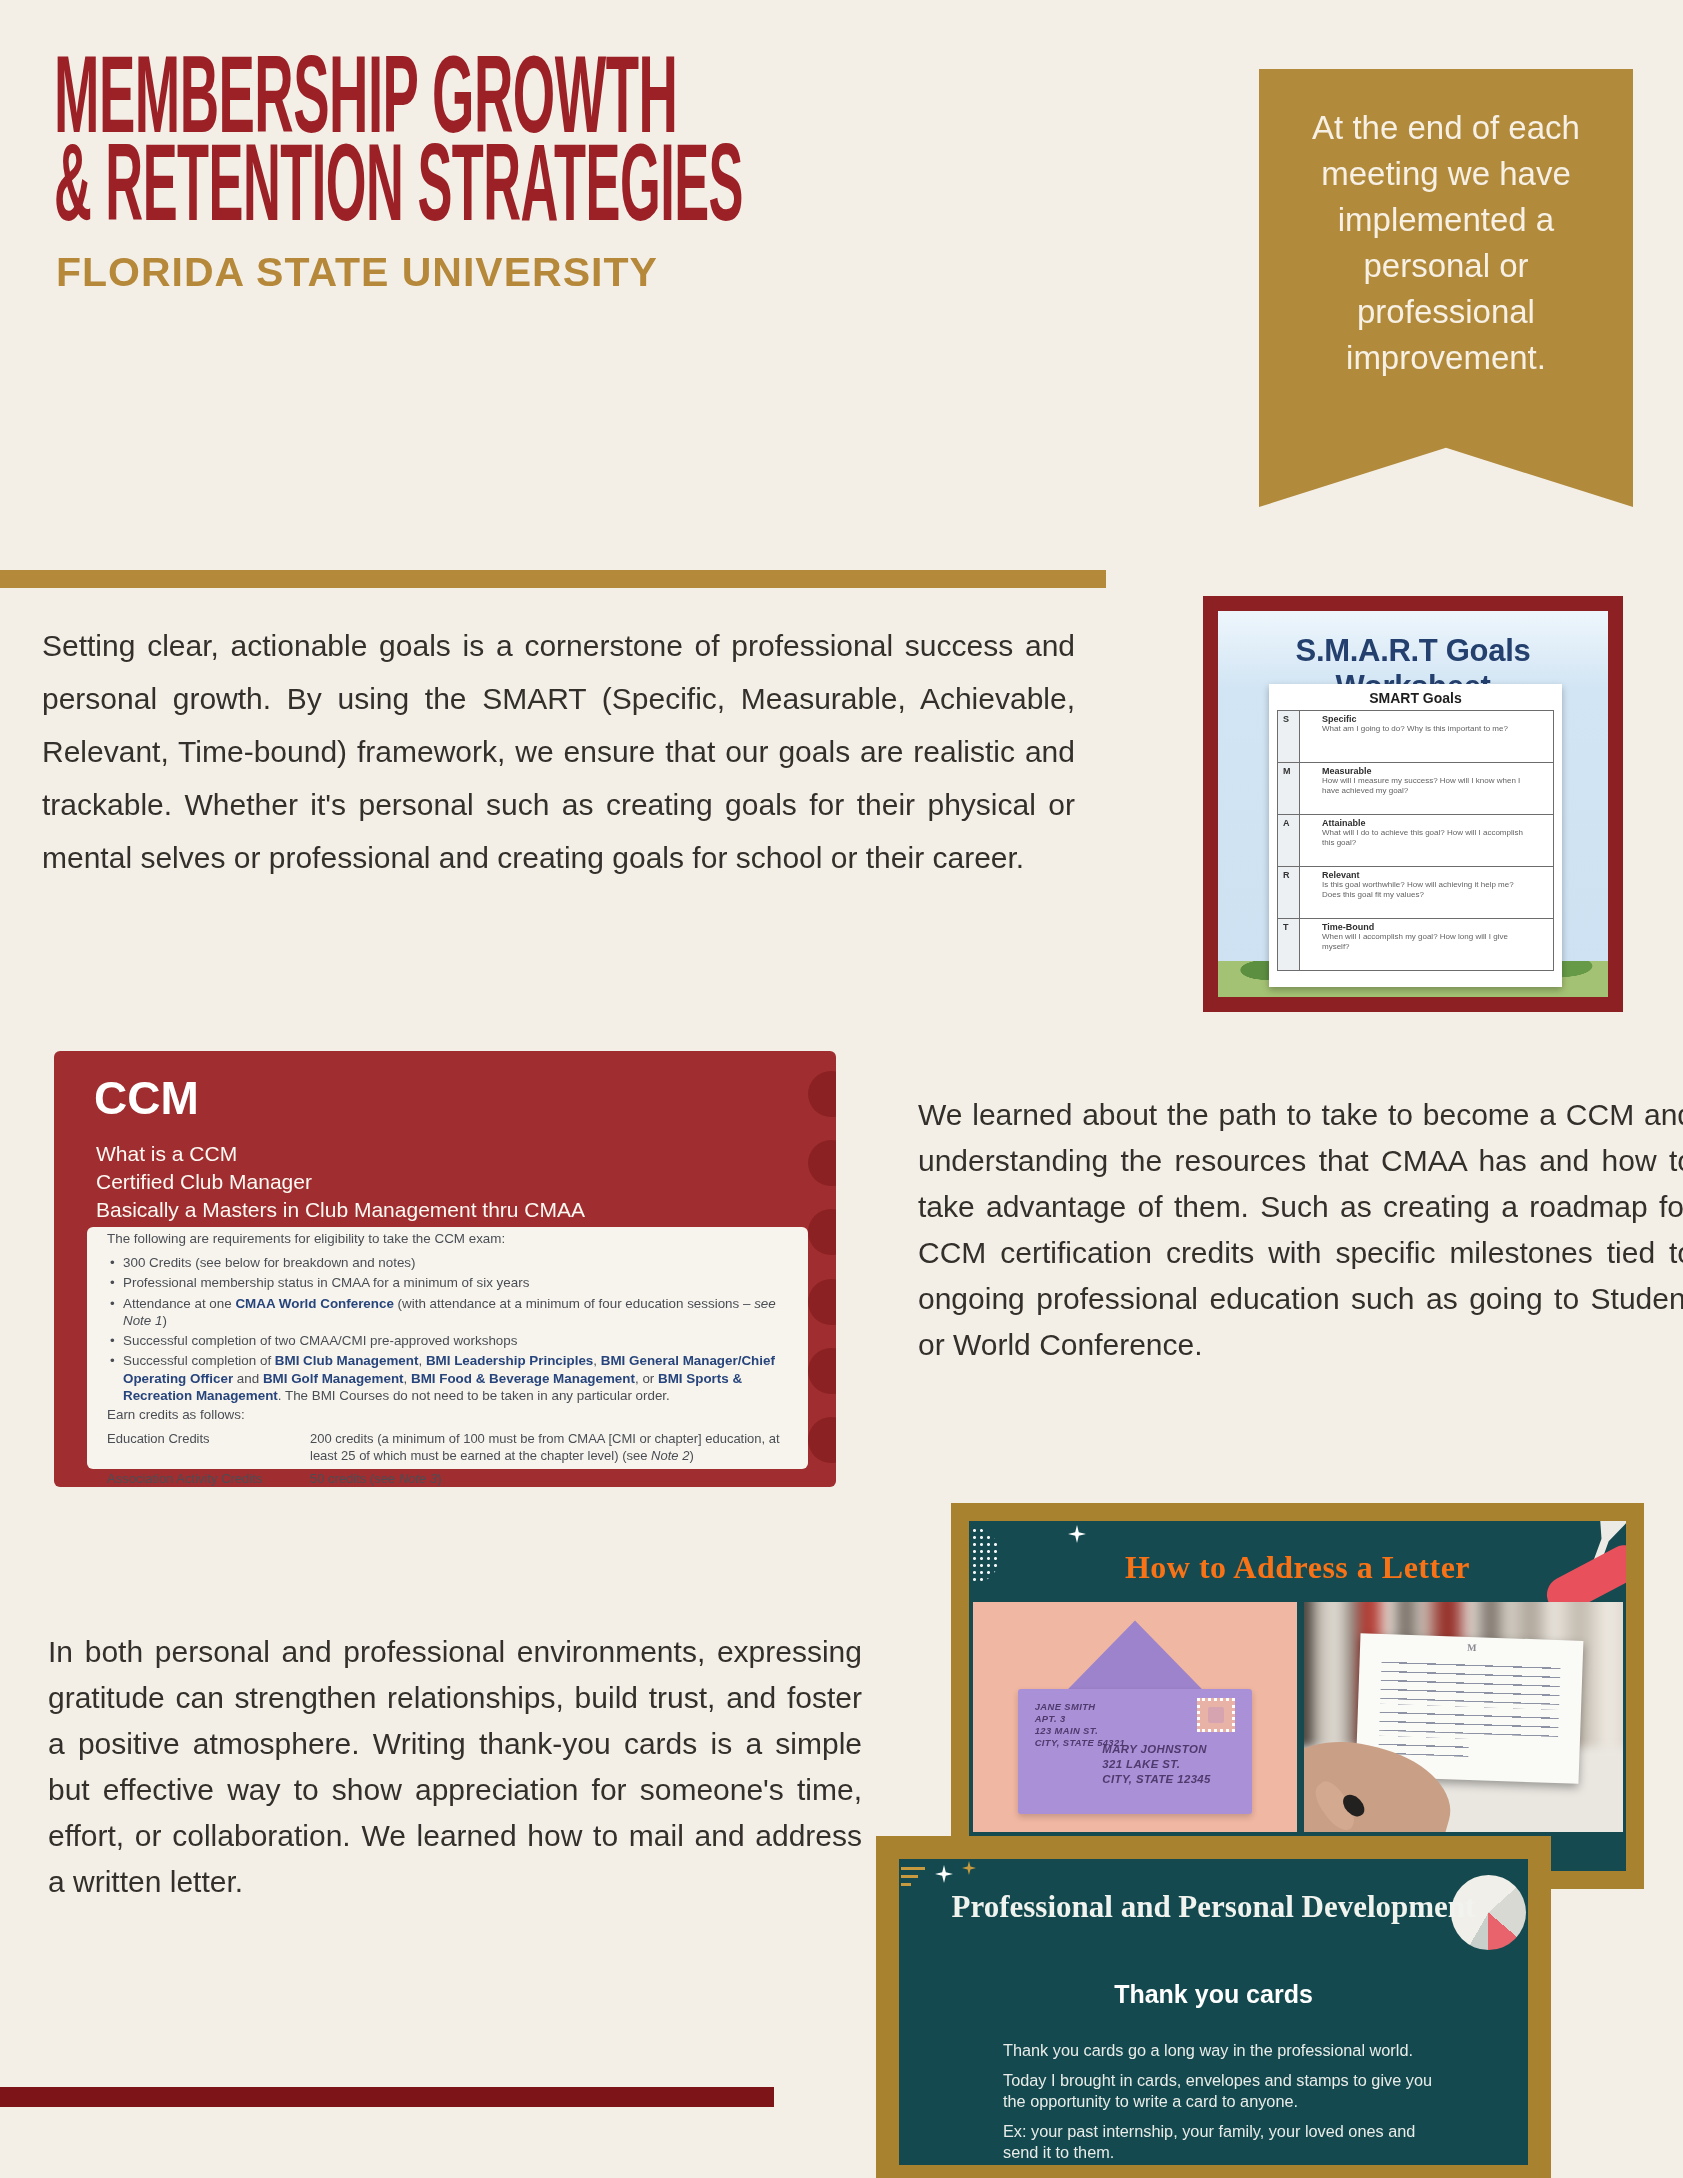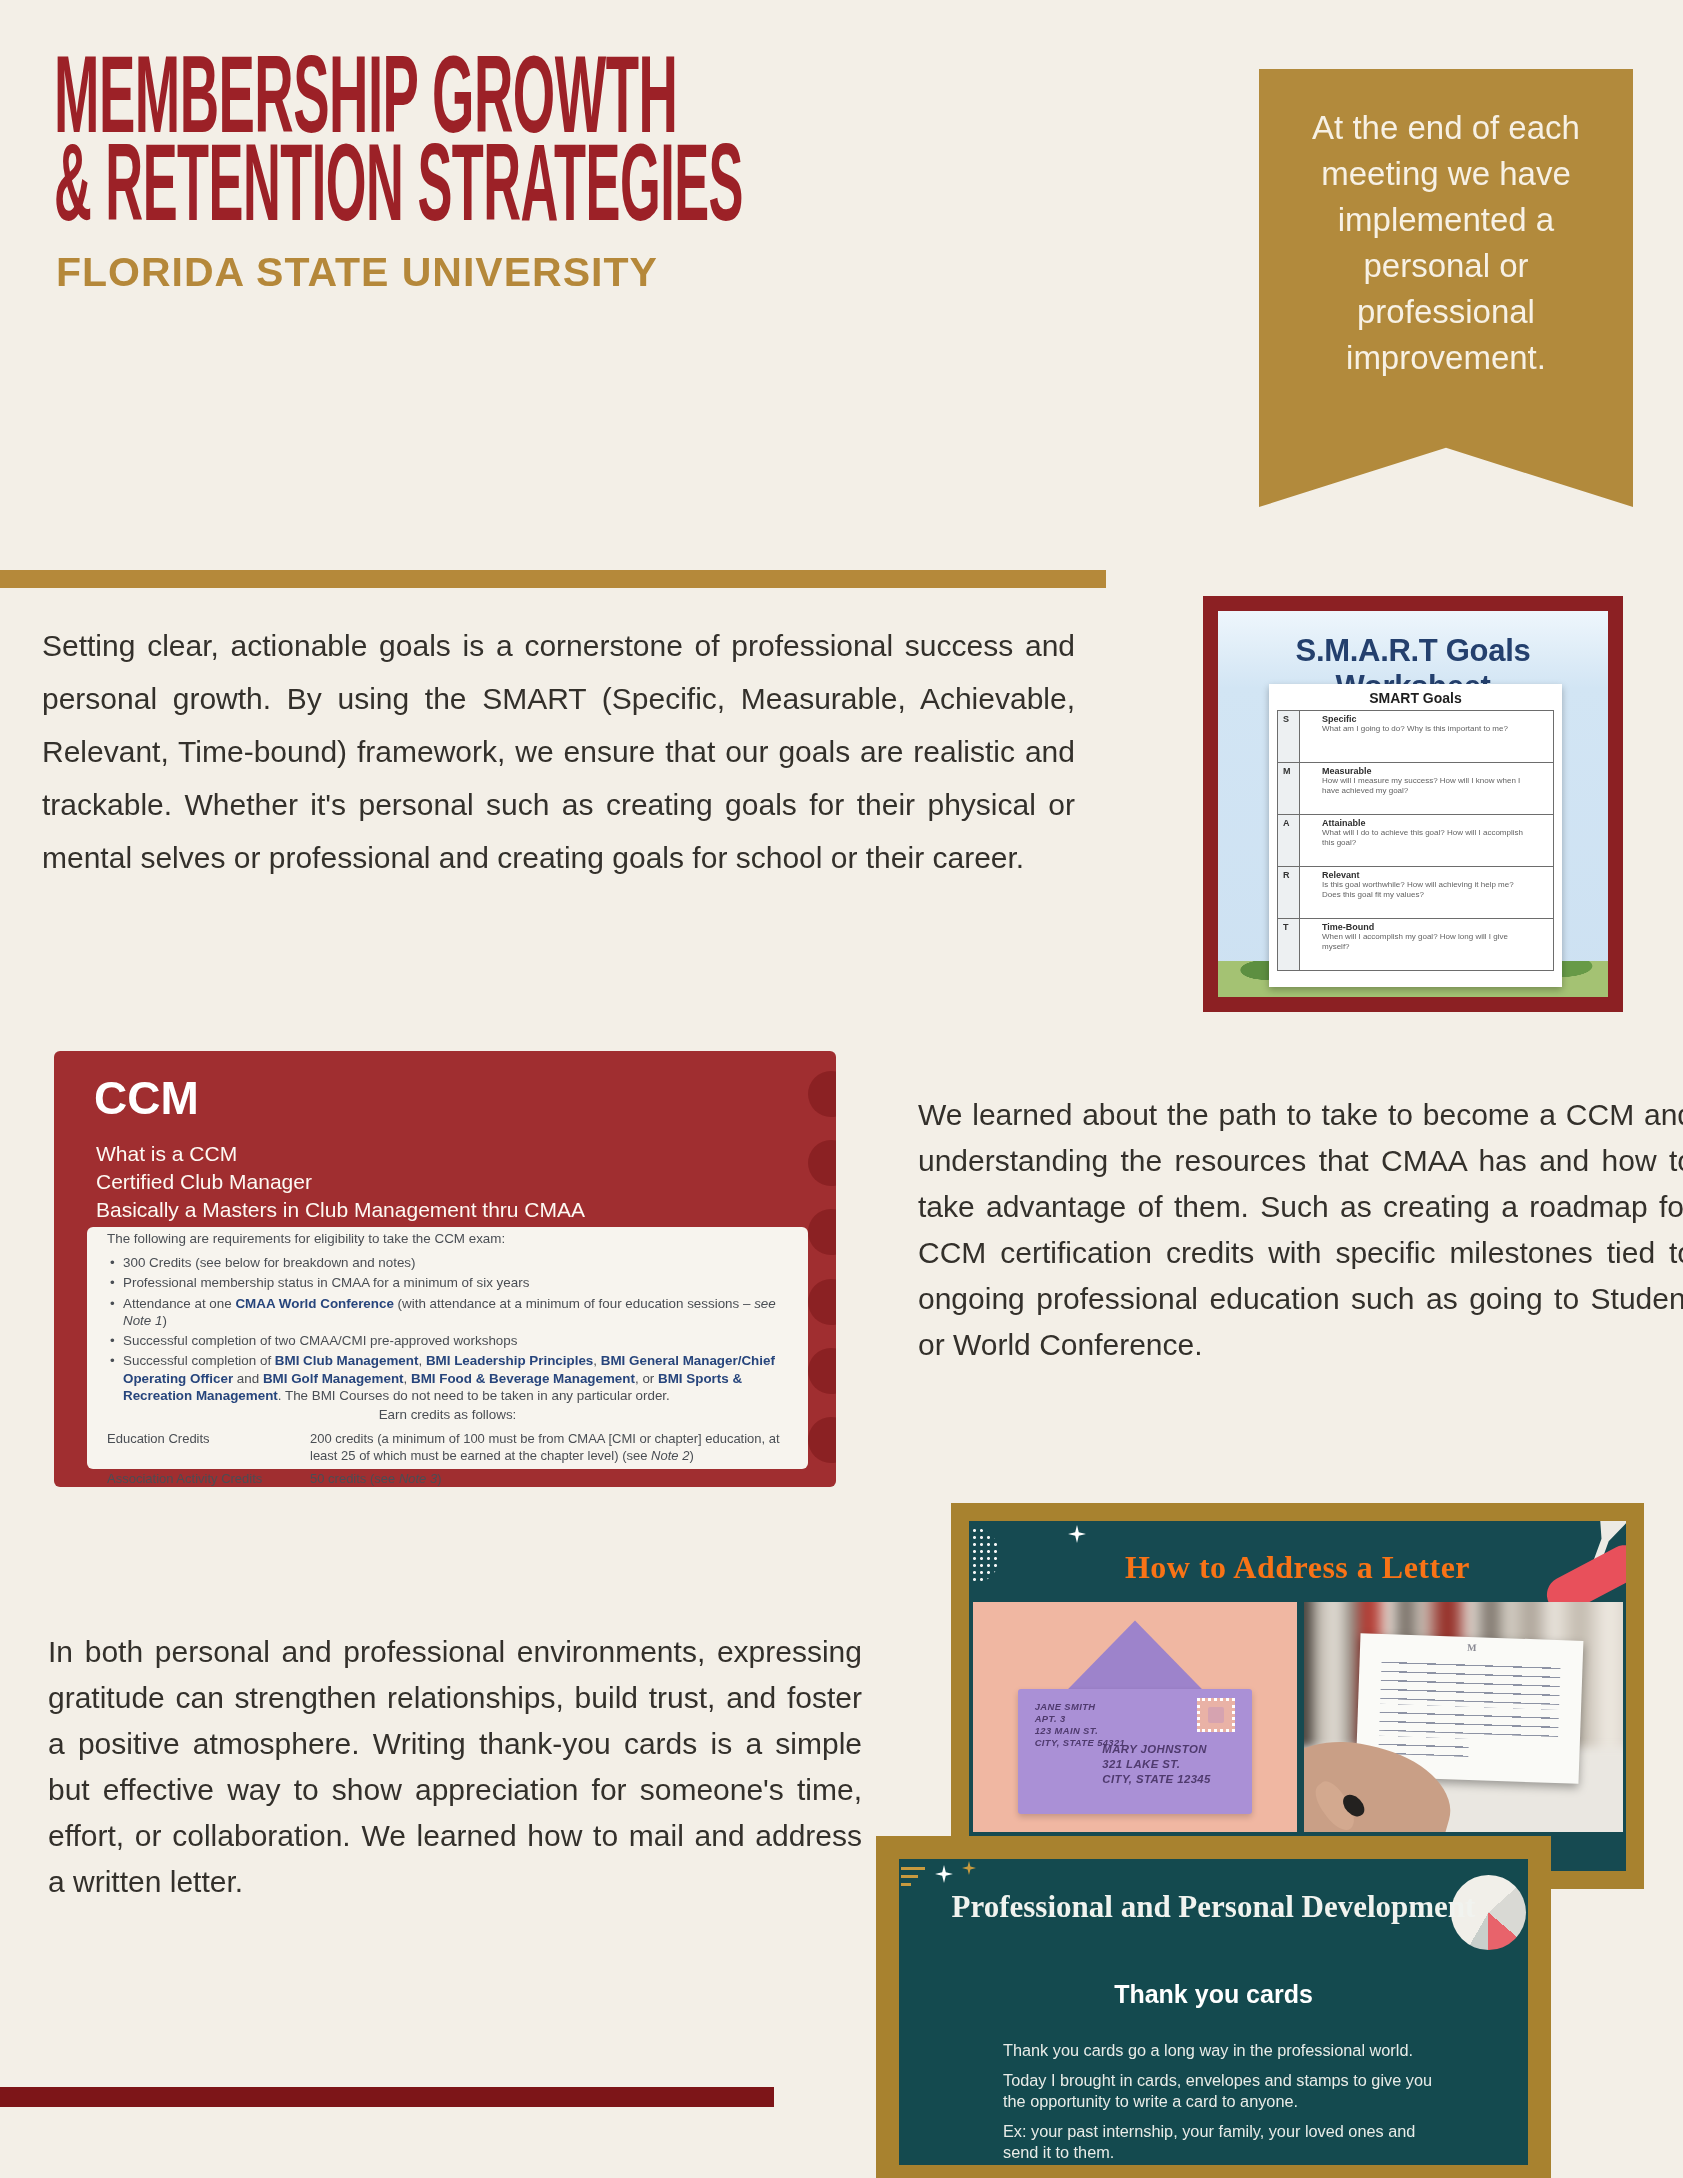--- a/index.html
+++ b/index.html
@@ -52,21 +52,21 @@
   .ws-q{font-size:8px;color:#636363;line-height:10px;}
 
   
   #ccm{left:54px;top:1051px;width:782px;height:436px;background:#a02e30;border-radius:6px;overflow:hidden;}
   .ccm-circle{position:absolute;width:46px;height:46px;border-radius:50%;background:#8b2123;right:-18px;}
   #ccm-h{position:absolute;left:40px;top:20px;font-size:46px;font-weight:bold;color:#fff;}
   #ccm-sub{position:absolute;left:42px;top:89px;font-size:21px;line-height:28px;color:#fdf9f3;font-weight:500;}
   #ccm-inset{position:absolute;left:33px;top:176px;width:721px;height:242px;background:#f7f4ee;
              border-radius:6px;padding:4px 20px;box-sizing:border-box;color:#4a4e54;}
   .ci-intro,.ci-earn{font-size:13.4px;}
-  .ci-earn{margin-top:1px;text-align:center;}
+  .ci-earn{margin-top:1px;}
   #ccm-bullets{margin:8px 0 0 2px;}
   .ccm-li{font-size:13.4px;line-height:17.3px;margin-bottom:3px;position:relative;padding-left:14px;}
   .ccm-li::before{content:"\2022";position:absolute;left:1px;top:0;}
   .seg-b{font-weight:bold;color:#27457c;}
   .seg-i{font-style:italic;}
   #ccm-table{margin-top:9px;}
   .ct-row{display:grid;grid-template-columns:183px 1fr;margin-bottom:7px;font-size:13px;line-height:16.3px;gap:20px;}
 
   
   #letter{left:951px;top:1503px;width:693px;height:386px;background:#a8822f;}

